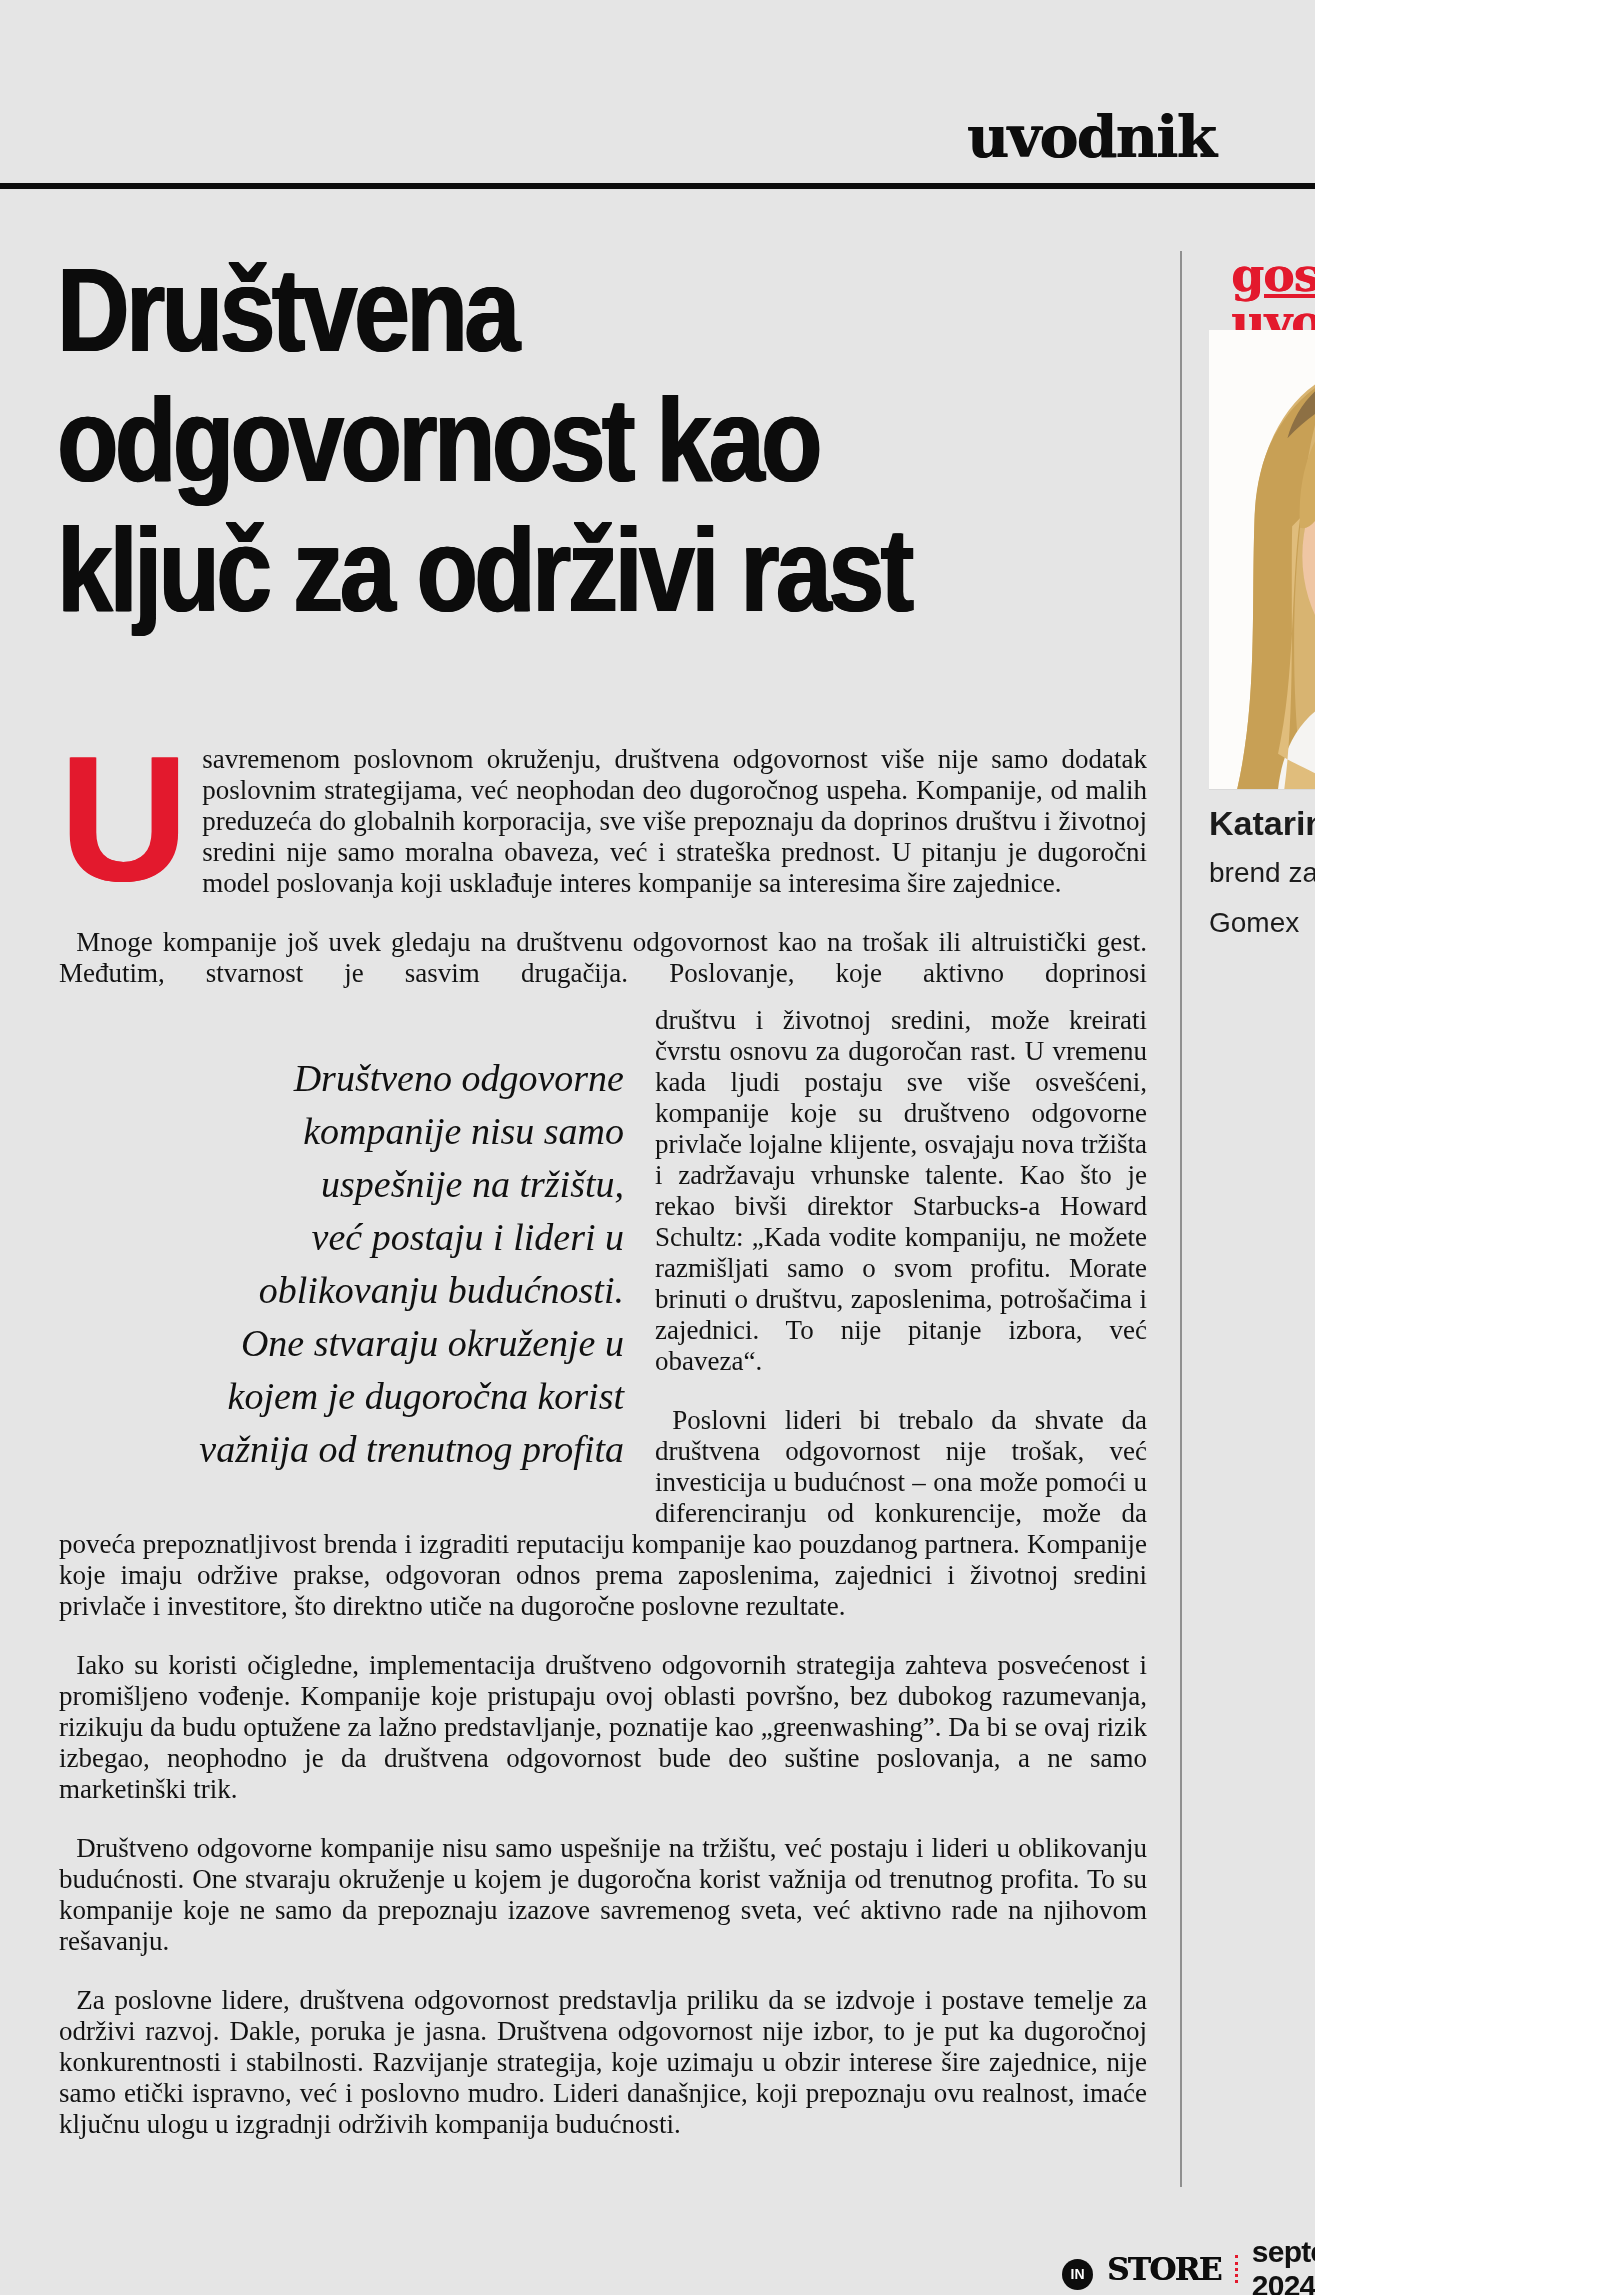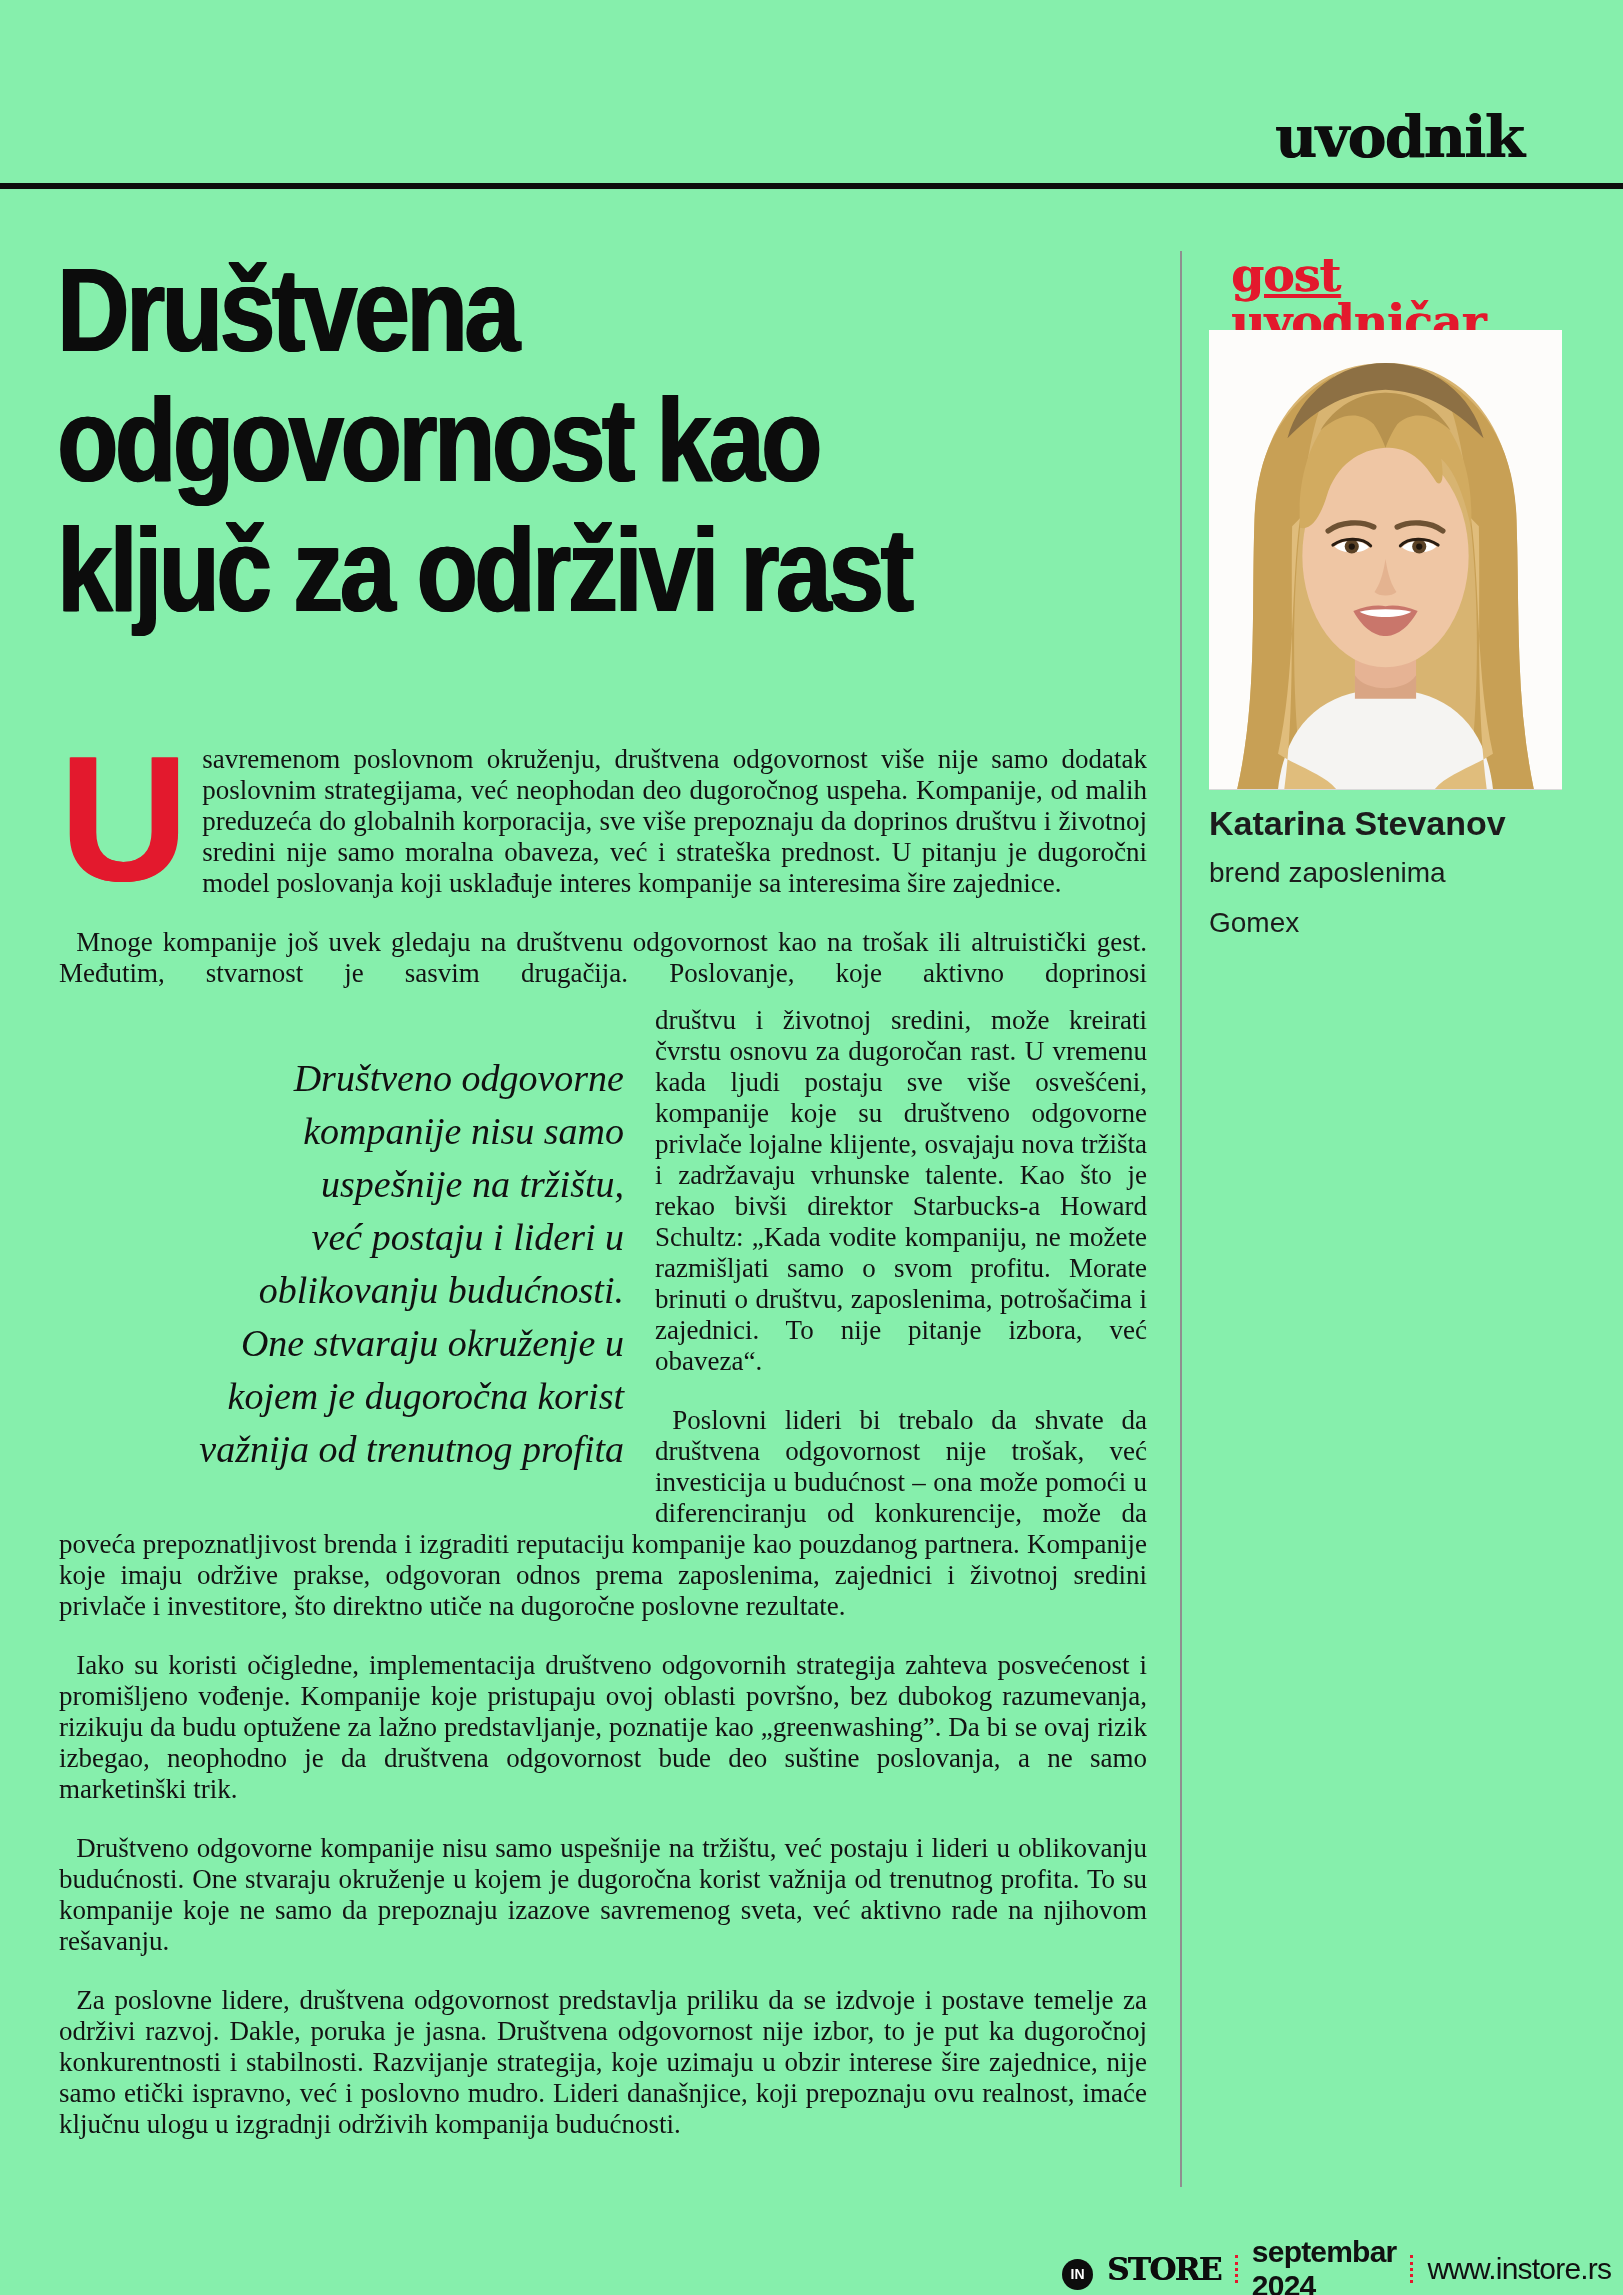--- a/index.html
+++ b/index.html
@@ -1,16 +1,16 @@
 <!DOCTYPE html>
 <html style="font-size:12.6px"><head>
 <meta charset="utf-8">
 <style>
   html,body{margin:0;padding:0;background:#ffffff;}
-  .page{position:relative;width:1623px;height:2295px;background:#86efac;overflow:hidden;
+  .page{position:relative;width:1315px;height:2295px;background:#e5e5e5;overflow:hidden;
         font-family:"Liberation Serif", serif;color:#131313;}
 
   
   .kicker{position:absolute;top:108px;right:100px;
           font-family:"DejaVu Serif", serif;font-weight:bold;font-size:58px;line-height:1;
           color:#0d0d0d;letter-spacing:-1.6px;
           text-shadow:0.8px 0 0 #0d0d0d;}
   .top-rule{position:absolute;left:0;top:183px;width:1623px;height:6.3px;background:#0d0d0d;}
 
   

